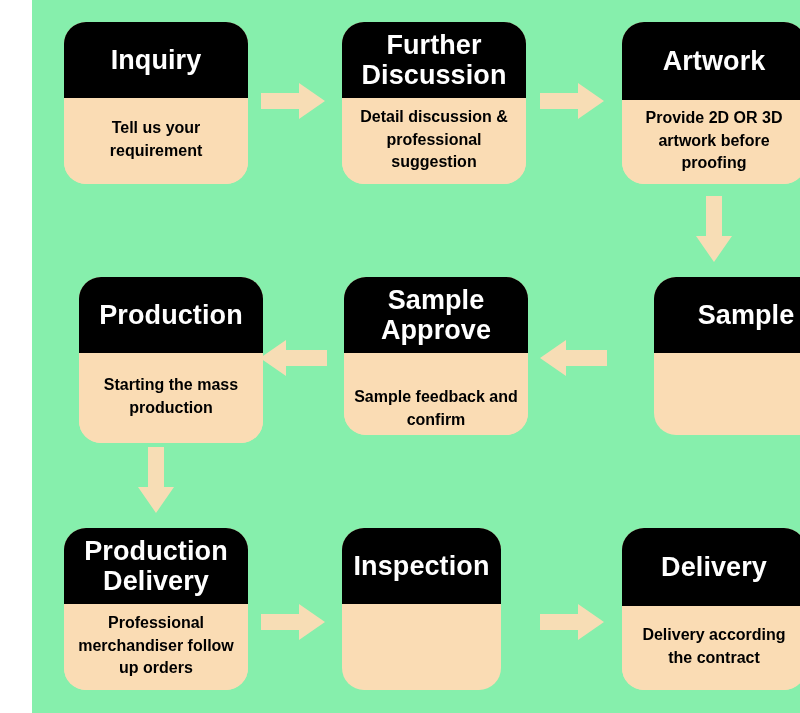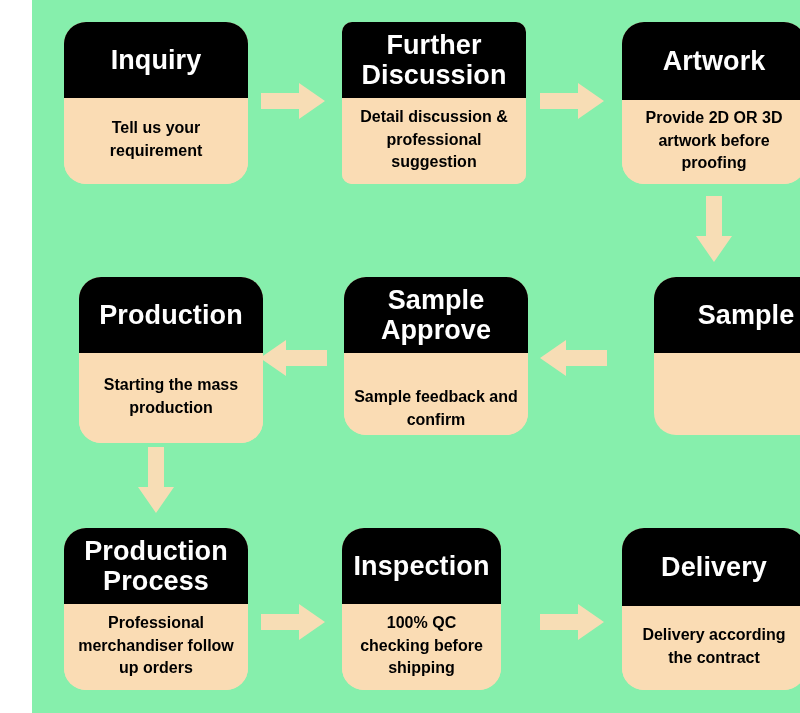--- a/index.html
+++ b/index.html
@@ -75,21 +75,21 @@
     <div class="card-header" style="height:76px;">Inquiry</div>
     <div class="card-body">Tell us your requirement</div>
   </div>
 
   <div class="arrow" style="left:229px; top:83px; width:64px; height:36px;">
     <svg viewBox="0 0 64 36" preserveAspectRatio="none" aria-hidden="true">
       <polygon points="0,10 38,10 38,0 64,18 38,36 38,26 0,26" fill="#f7ddb5"></polygon>
     </svg>
   </div>
 
-  <div class="card" style="left:310px; top:22px; width:184px; height:162px;border-radius:10px;">
+  <div class="card" style="left:310px; top:22px; width:184px; height:162px;">
     <div class="card-header" style="height:76px;">Further Discussion</div>
     <div class="card-body">Detail discussion &amp; professional suggestion</div>
   </div>
 
   <div class="arrow" style="left:508px; top:83px; width:64px; height:36px;">
     <svg viewBox="0 0 64 36" preserveAspectRatio="none" aria-hidden="true">
       <polygon points="0,10 38,10 38,0 64,18 38,36 38,26 0,26" fill="#f7ddb5"></polygon>
     </svg>
   </div>
 
@@ -130,33 +130,32 @@
     <div class="card-header" style="height:76px;">Sample</div>
   </div>
 
   <div class="arrow" style="left:106px; top:447px; width:36px; height:66px;">
     <svg viewBox="0 0 36 66" preserveAspectRatio="none" aria-hidden="true">
       <polygon points="10,0 26,0 26,40 36,40 18,66 0,40 10,40" fill="#f7ddb5"></polygon>
     </svg>
   </div>
 
   <div class="card" style="left:32px; top:528px; width:184px; height:162px;">
-    <div class="card-header" style="height:76px;">Production Process</div>
+    <div class="card-header" style="height:76px;">Production Delivery</div>
     <div class="card-body">Professional merchandiser follow up orders</div>
   </div>
 
   <div class="arrow" style="left:229px; top:604px; width:64px; height:36px;">
     <svg viewBox="0 0 64 36" preserveAspectRatio="none" aria-hidden="true">
       <polygon points="0,10 38,10 38,0 64,18 38,36 38,26 0,26" fill="#f7ddb5"></polygon>
     </svg>
   </div>
 
   <div class="card" style="left:310px; top:528px; width:159px; height:162px;">
     <div class="card-header" style="height:76px;">Inspection</div>
-    <div class="card-body">100% QC checking before shipping</div>
   </div>
 
   <div class="arrow" style="left:508px; top:604px; width:64px; height:36px;">
     <svg viewBox="0 0 64 36" preserveAspectRatio="none" aria-hidden="true">
       <polygon points="0,10 38,10 38,0 64,18 38,36 38,26 0,26" fill="#f7ddb5"></polygon>
     </svg>
   </div>
 
   <div class="card" style="left:590px; top:528px; width:184px; height:162px;">
     <div class="card-header" style="height:78px;">Delivery</div>

